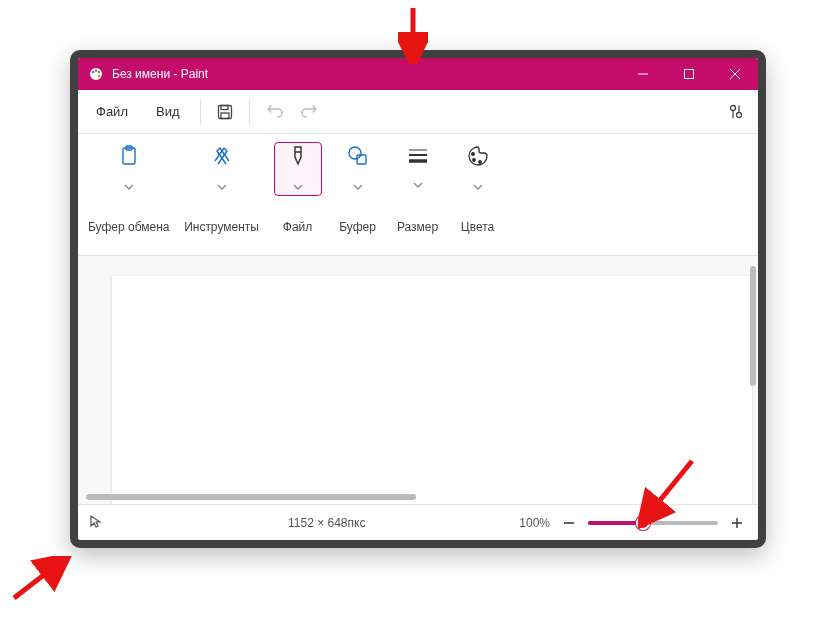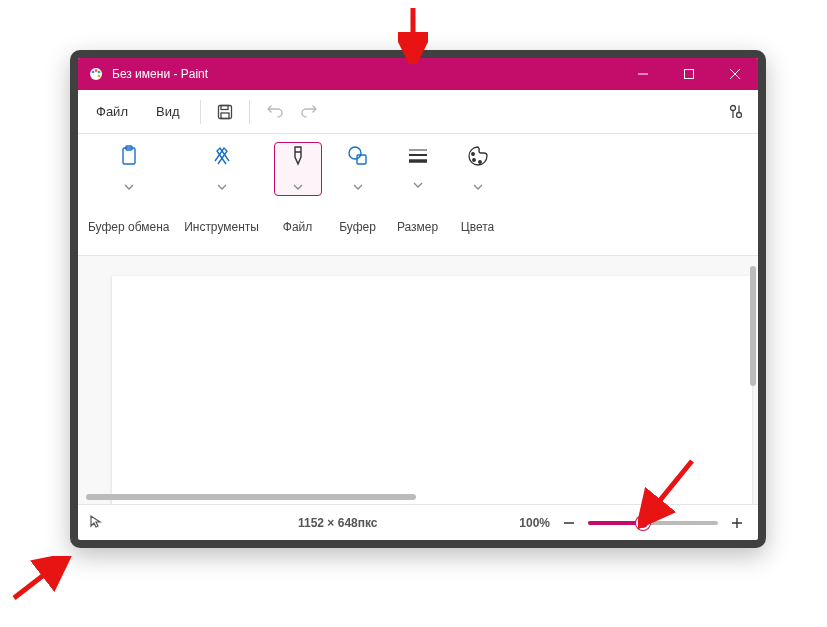--- a/index.html
+++ b/index.html
@@ -92,21 +92,21 @@
   }
   .hscroll {
     position: absolute; left: 8px; bottom: 4px; height: 6px; width: 330px;
     background: #bbb; border-radius: 3px;
   }
 
   
   .statusbar {
     height: 36px; border-top: 1px solid #e5e5e5;
     display: flex; align-items: center; font-size: 12px; color: #555;
-    padding: 0 10px; flex-shrink: 0; gap: 10px; font-weight: bold;
+    padding: 0 10px; flex-shrink: 0; 
   }
   .status-cursor { width: 200px; display:flex; align-items:center; }
   .status-dim { width: 160px; text-align: left; }
   .status-zoom { margin-left: auto; display:flex; align-items:center; gap:8px; }
   .zoom-track {
     width: 130px; height: 4px; background: #bbb; border-radius: 2px; position: relative;
   }
   .zoom-fill {
     position: absolute; left:0; top:0; height:100%; width:42%;
     background: #c40d6b; border-radius: 2px;

